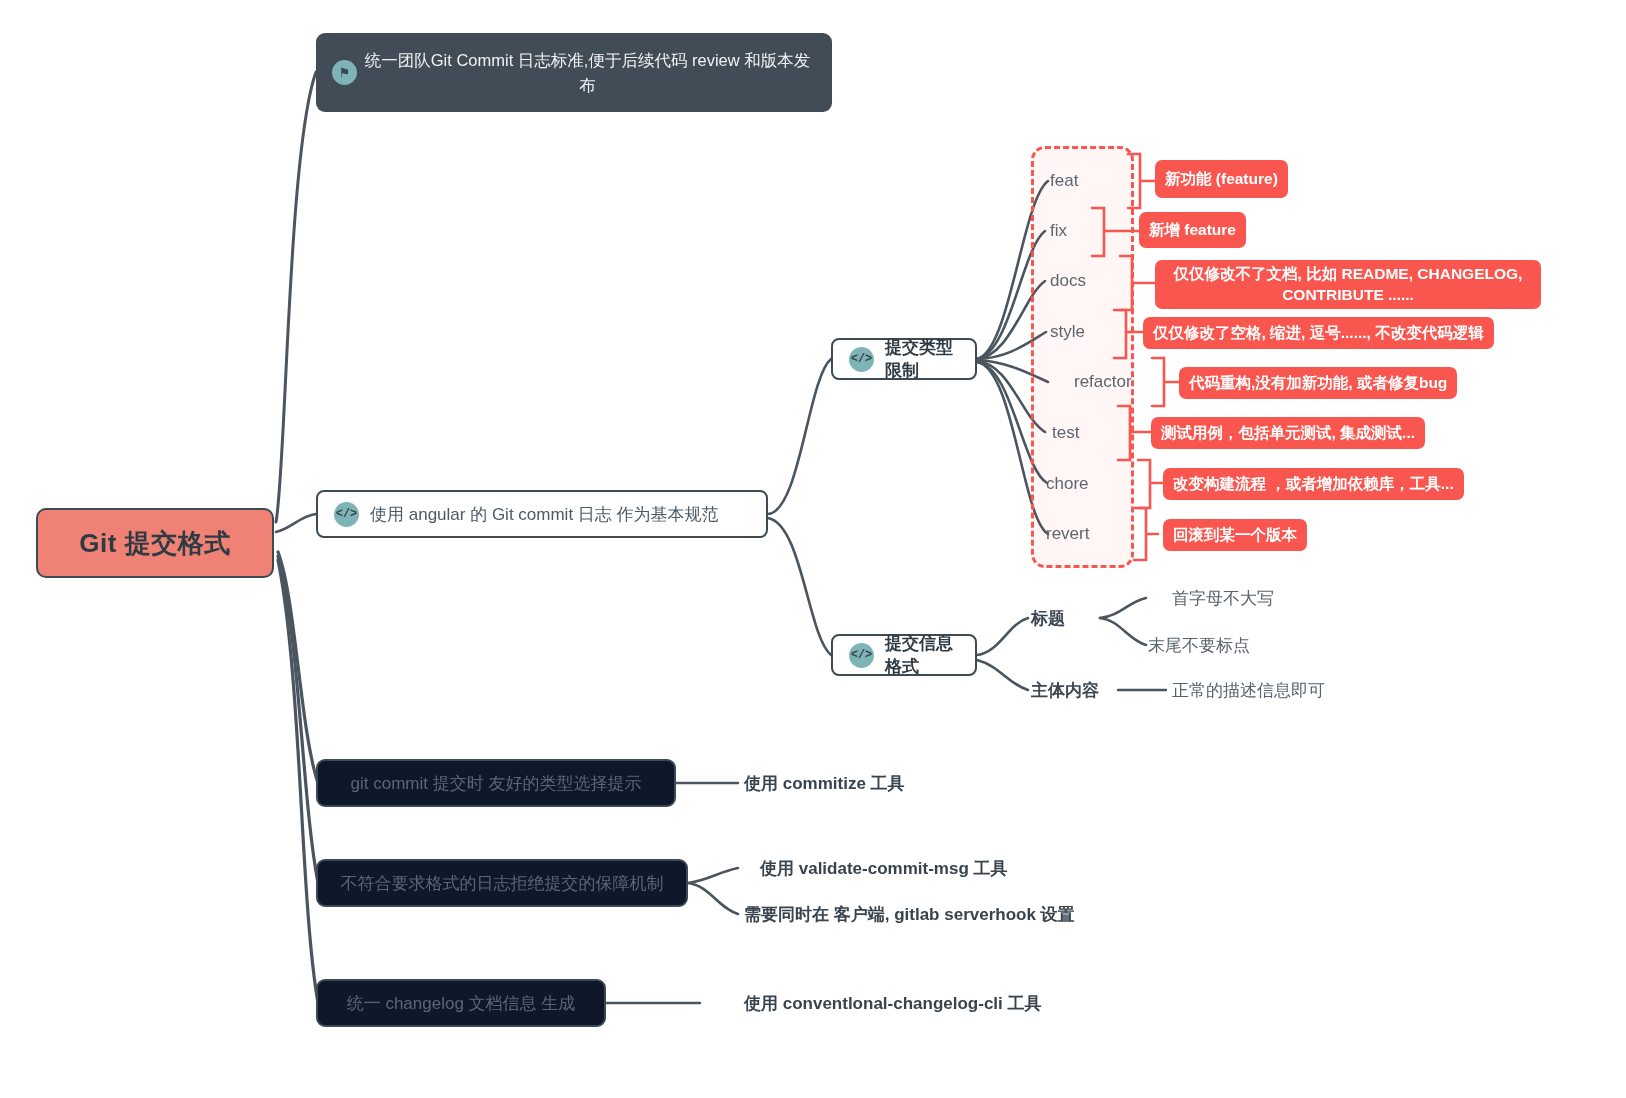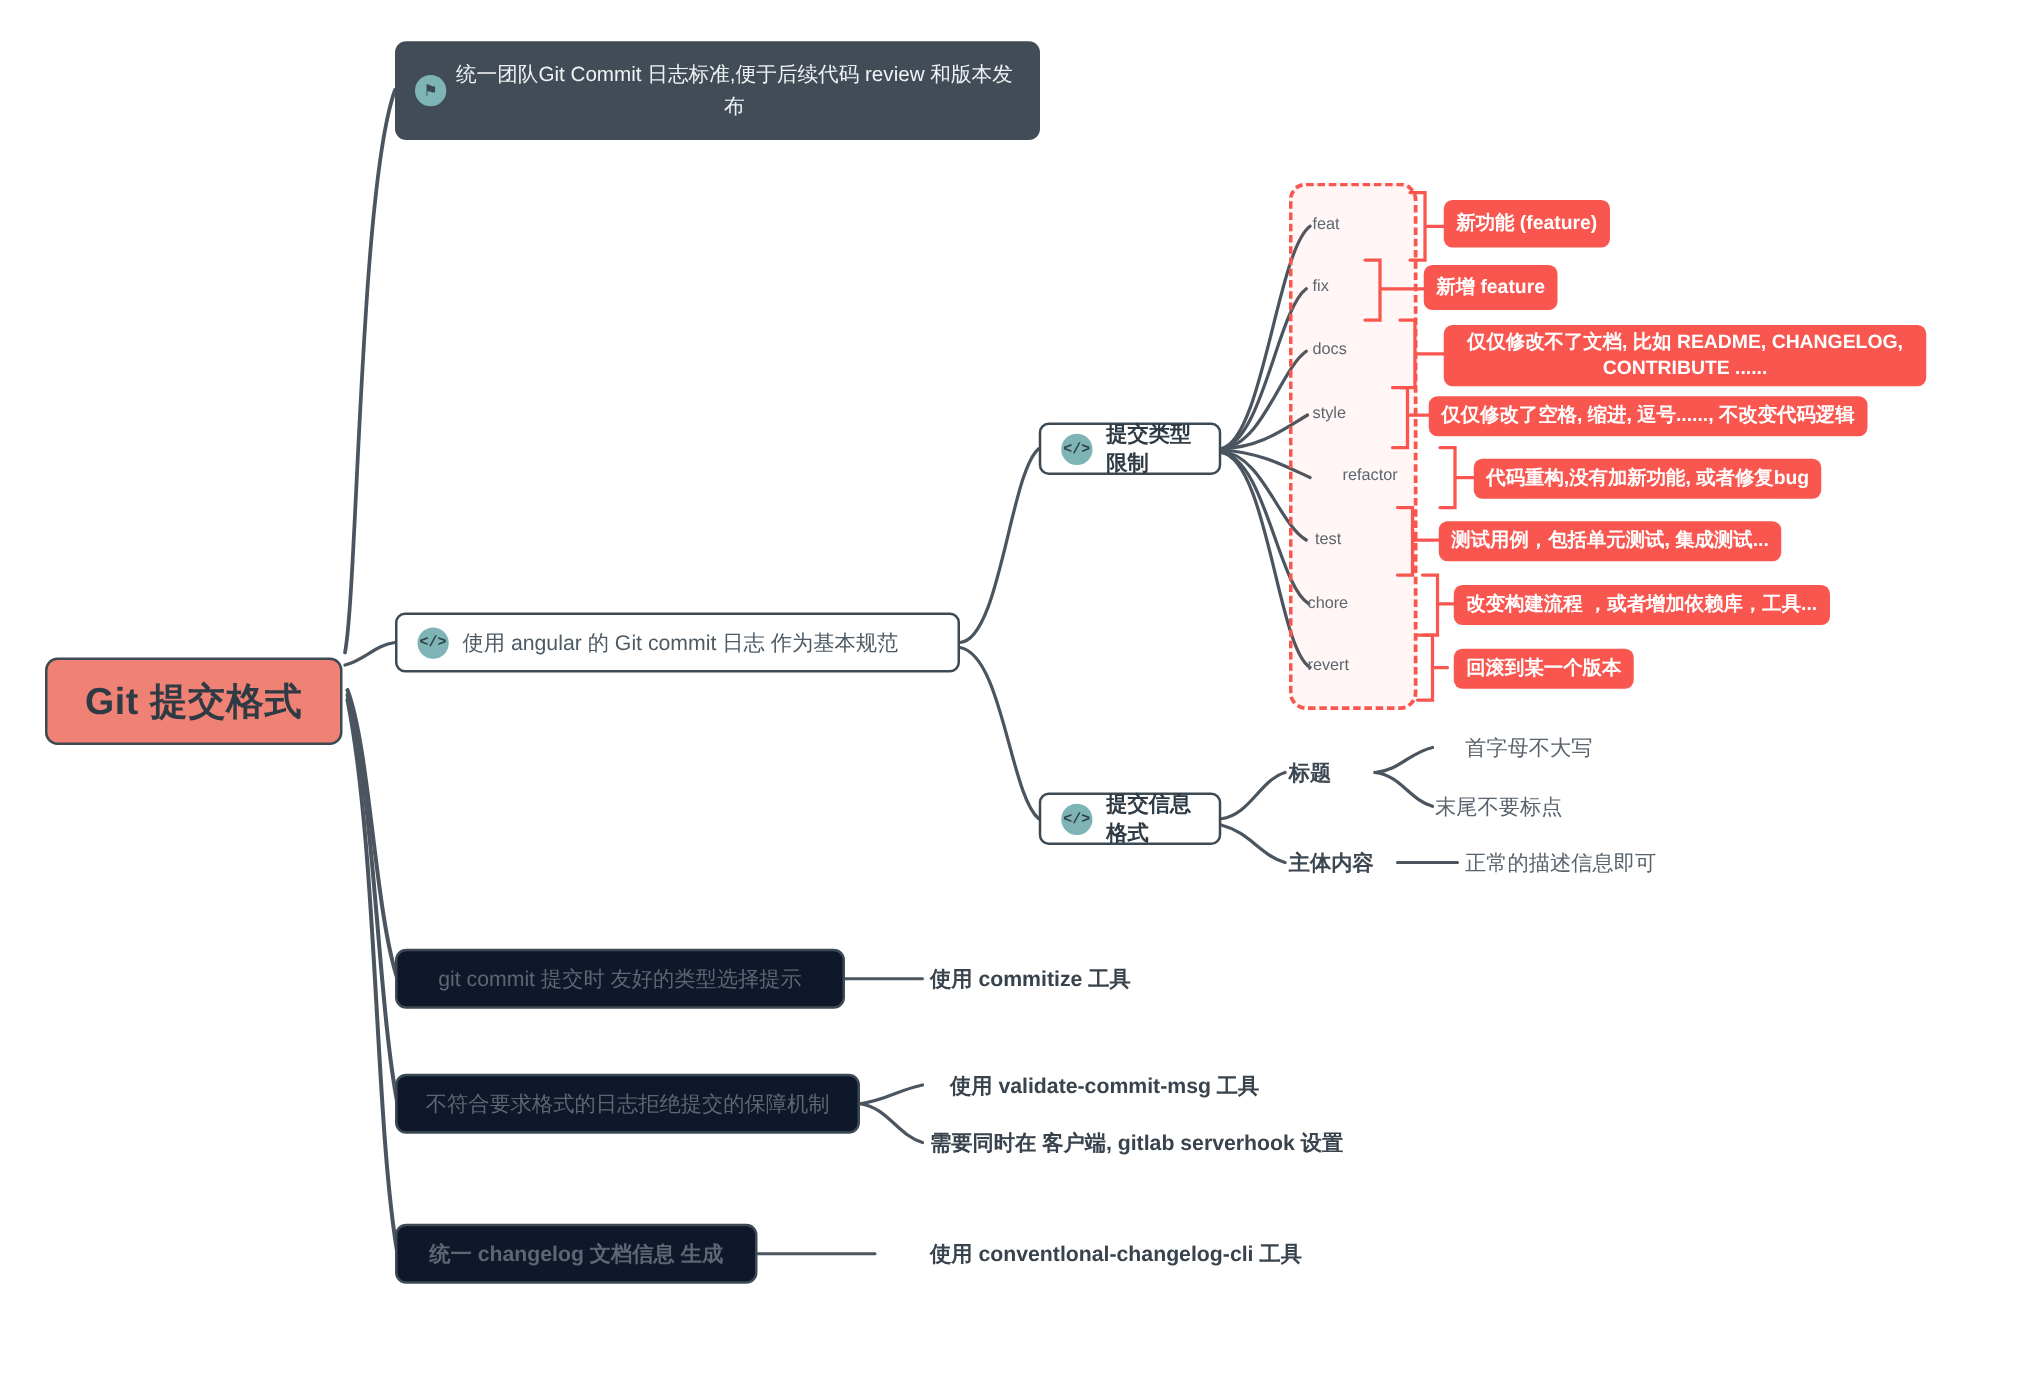--- a/index.html
+++ b/index.html
@@ -18,28 +18,28 @@
   #wires {
     position: absolute;
     left: 0; top: 0;
     width: 1626px; height: 1098px;
     pointer-events: none;
   }
   .node { position: absolute; }
 
   
   .root-node {
-    left: 36px; top: 526px;
+    left: 36px; top: 508px;
     width: 238px; height: 70px;
     background: #ef8275;
     border: 2px solid #3d4a54;
     border-radius: 10px;
     display: flex; align-items: center; justify-content: center;
     color: #2f3b44;
-    font-size: 30px;
+    font-size: 26px;
     font-weight: bold;
     letter-spacing: 0.5px;
   }
 
   
   .goal-node {
     left: 316px; top: 33px;
     width: 516px; height: 79px;
     background: #414c56;
     border-radius: 9px;
@@ -95,26 +95,26 @@
     background: #0f172a;
     border: 2px solid #3d4a54;
     border-radius: 9px;
     display: flex; align-items: center; justify-content: center;
     padding: 0 18px;
     color: #5b6773;
     font-size: 17px;
   }
   #node-commitize { left: 316px; top: 759px; width: 360px; height: 48px; }
   #node-reject    { left: 316px; top: 859px; width: 372px; height: 48px; }
-  #node-changelog { left: 316px; top: 979px; width: 290px; height: 48px; font-weight: bold; }
+  #node-changelog { left: 316px; top: 979px; width: 290px; height: 48px; }
 
   
   .type-label {
     color: #5c666f;
-    font-size: 13px;
+    font-size: 17px;
     white-space: nowrap;
     line-height: 1;
   }
 
   
   .red-pill {
     background: #f9564f;
     border-radius: 7px;
     color: #ffffff;
     font-size: 15.5px;

